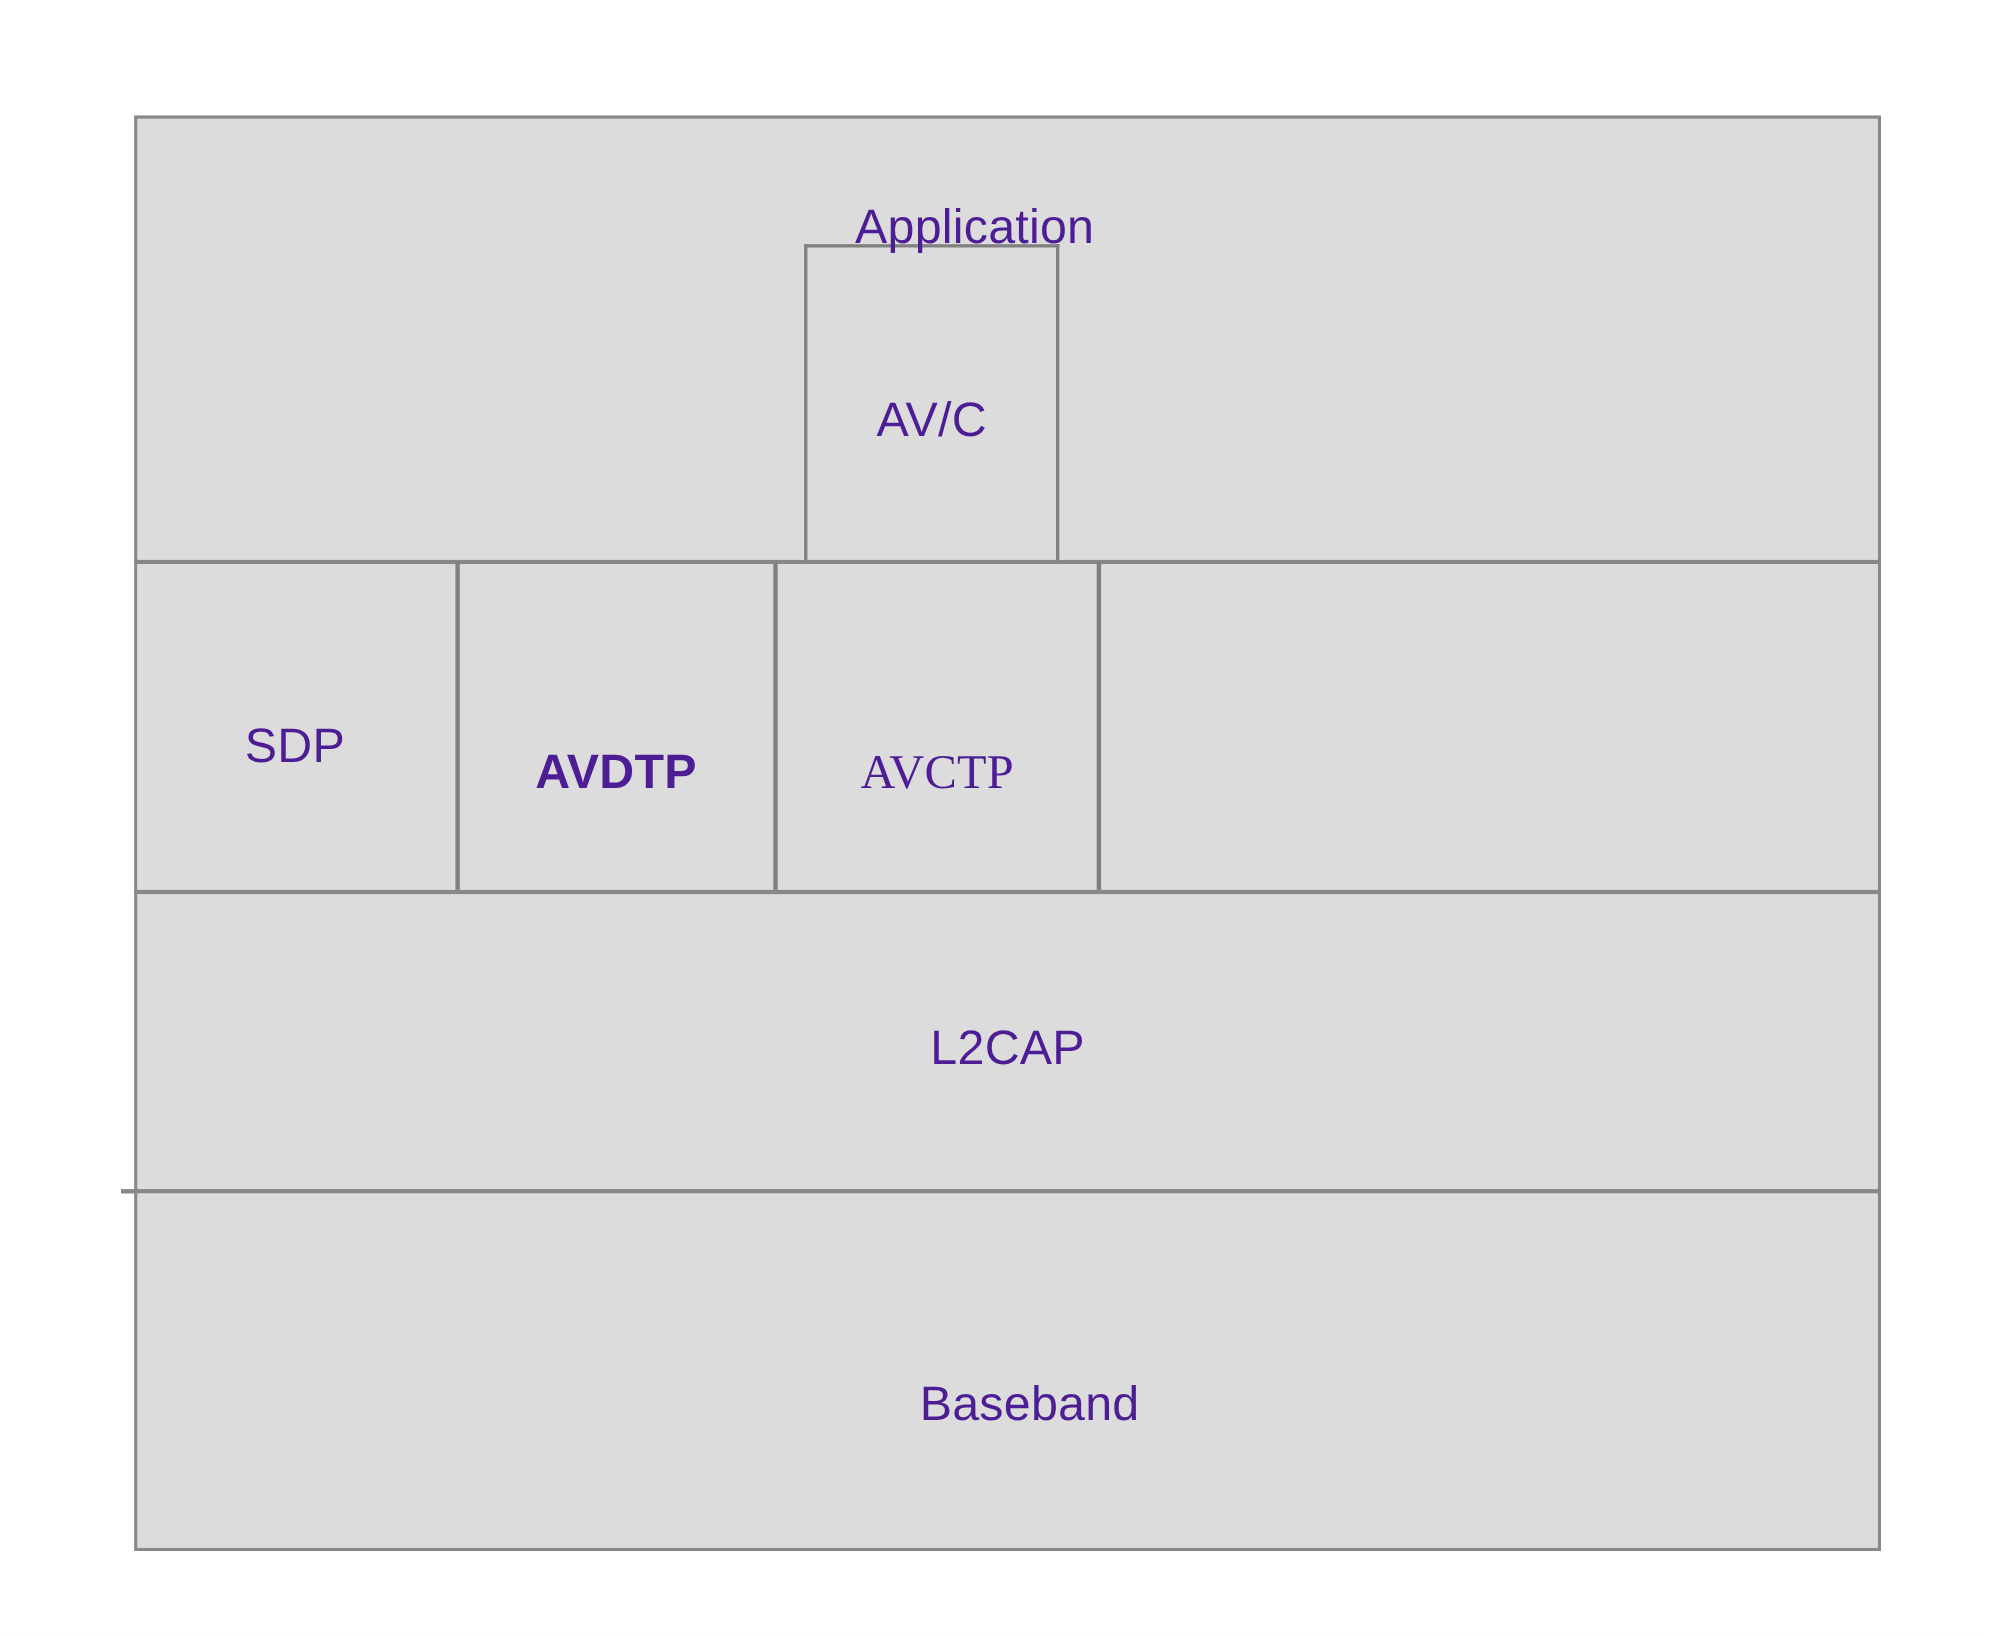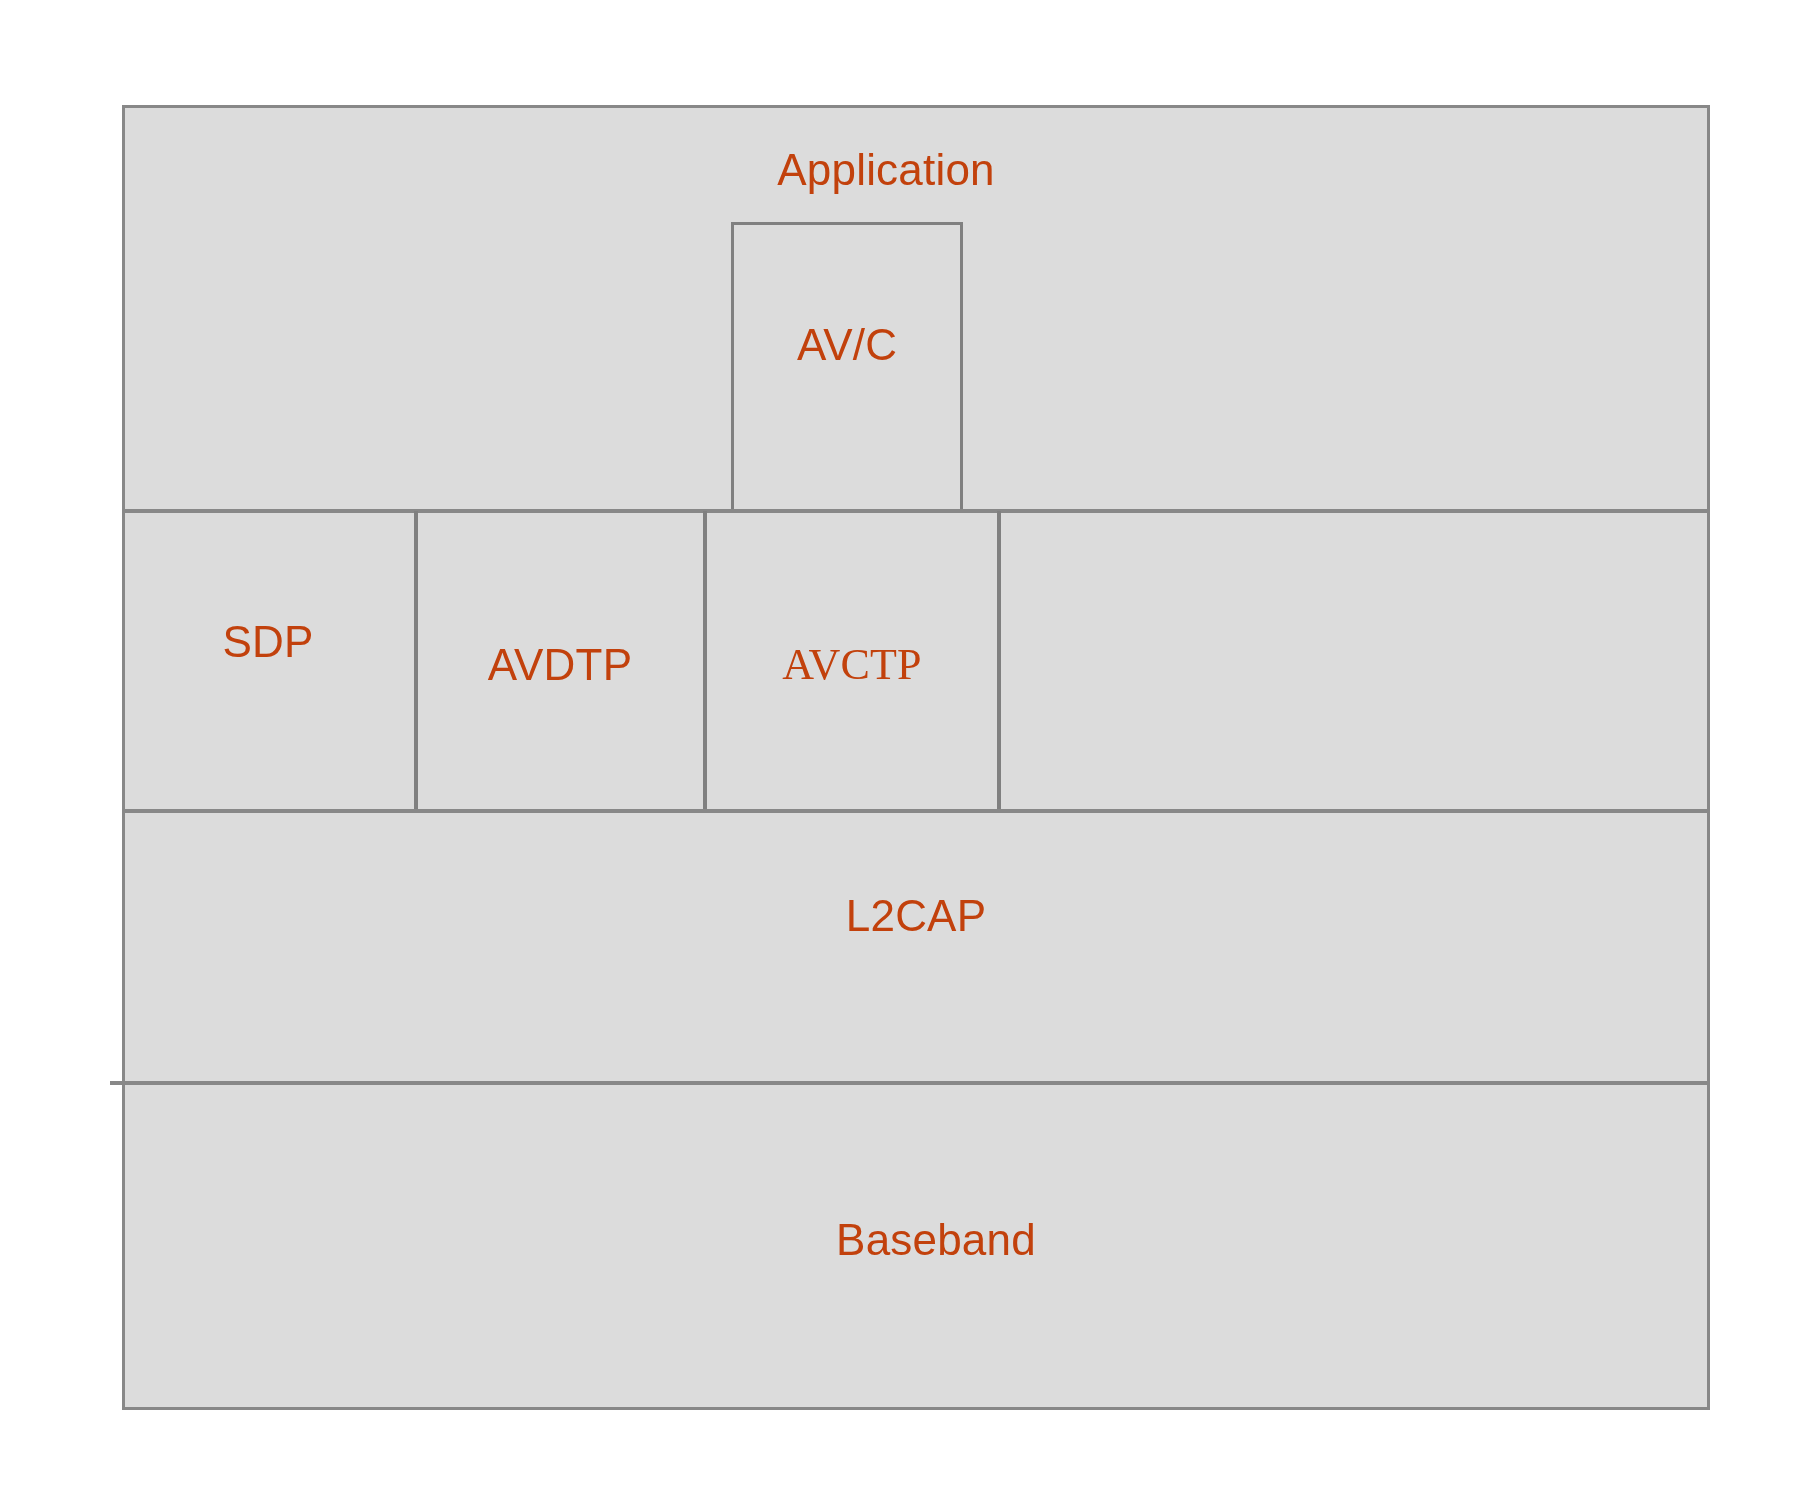--- a/index.html
+++ b/index.html
@@ -39,26 +39,27 @@
     background: #888888;
   }
   .vline {
     position: absolute;
     width: 4px;
     background: #808080;
   }
 
   .layer-label {
     position: absolute;
-    color: #c2410c;
+    color: #4c1d95;
     font-size: 44px;
     line-height: 1;
     white-space: nowrap;
     transform: translate(-50%, -50%);
     letter-spacing: 0.2px;
+    margin-top: 37px;
   }
 
   .avc-box {
     position: absolute;
     left: 731px;
     top: 222px;
     width: 232px;
     height: 291px;
     box-sizing: border-box;
     border: 3px solid #808080;
@@ -98,21 +99,21 @@
   <div class="cell" style="left:707px; top:513px; width:290px; height:296px;"></div>
 
   <div class="cell" style="left:1001px; top:513px; width:706px; height:296px;"></div>
 
   <div class="vline" style="left:414px; top:511px; height:298px;"></div>
   <div class="vline" style="left:703px; top:511px; height:298px;"></div>
   <div class="vline" style="left:997px; top:511px; height:298px;"></div>
 
   <div class="layer-label" style="left:268px; top:642px;">SDP</div>
 
-  <div class="layer-label" style="left:560px; top:665px;">AVDTP</div>
+  <div class="layer-label" style="left:560px; top:665px;font-weight:bold;">AVDTP</div>
 
   <div class="layer-label" style="left:852px; top:665px;font-family:Liberation Serif, serif;">AVCTP</div>
 
   <div class="hline" style="left:122px; top:809px; width:1588px;"></div>
 
   <div class="cell" style="left:125px; top:813px; width:1582px; height:268px;"></div>
 
   <div class="layer-label" style="left:916px; top:916px;">L2CAP</div>
 
   <div class="hline" style="left:110px; top:1081px; width:1600px;"></div>

